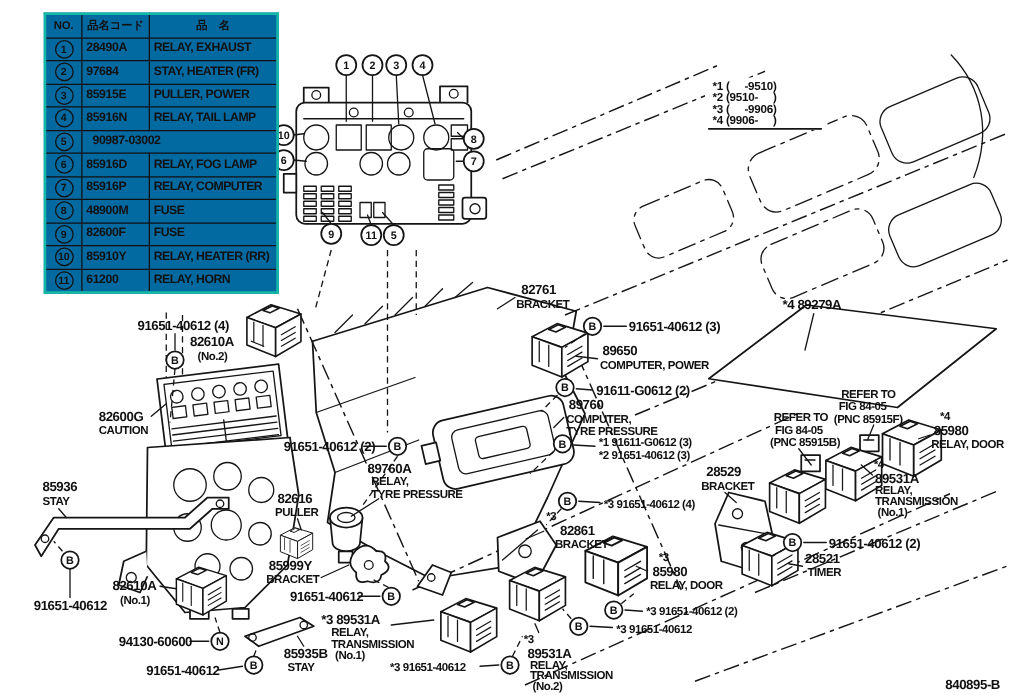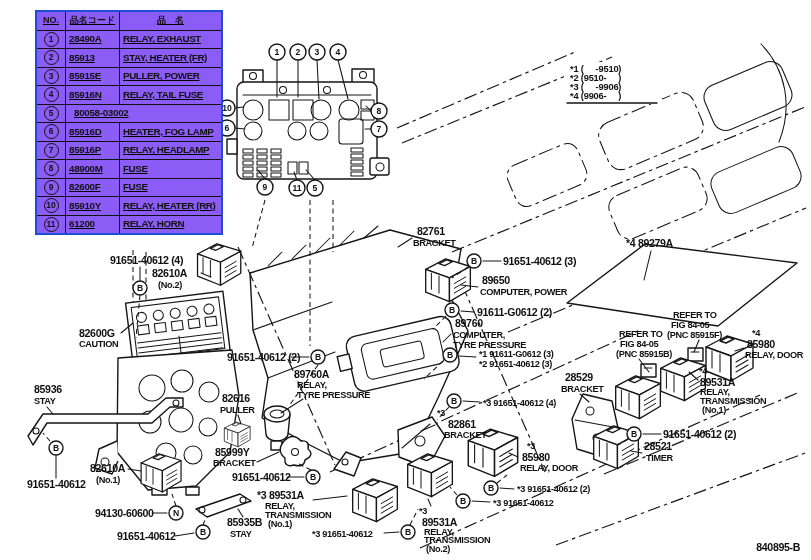--- a/index.html
+++ b/index.html
@@ -1,21 +1,21 @@
 <!DOCTYPE html>
 <html><head>
 <meta charset="utf-8">
 <style>
   html,body{margin:0;padding:0;background:#fff;}
   .frame{position:relative;width:811px;height:560px;background:#fff;overflow:hidden;
          font-family:"Liberation Sans",sans-serif;}
   svg{position:absolute;left:0;top:0;}
   
   table.parts{position:absolute;left:35px;top:10px;border-collapse:collapse;z-index:5;
-              background:#8b5cf6;border:2px solid #1d4ed8;text-decoration:underline;}
+              background:#0369a1;border:2px solid #14b8a6;}
   table.parts td,table.parts th{border:1.5px solid #111;color:#111;font-weight:bold;
               font-size:9.8px;padding:0 3px;height:17.5px;white-space:nowrap;line-height:1;}
   table.parts th{font-size:9px;text-align:center;letter-spacing:0;}
   td.noc{width:22px;text-align:center;}
   td.code{width:47px;letter-spacing:-0.3px;margin-top:44px;}
   td.name{width:95px;letter-spacing:-0.4px;}
   .cnum{display:inline-block;width:13px;height:13px;border:1.4px solid #111;border-radius:50%;
         text-align:center;line-height:13px;font-size:8.4px;font-weight:bold;}
   
   .sl{stroke:#151515;stroke-width:1.4;fill:none;stroke-linejoin:round;stroke-linecap:round;}
@@ -40,46 +40,46 @@
     <th>品名コード</th>
     <th>品　名</th>
   </tr>
   <tr>
           <td class="noc"><span class="cnum">1</span></td>
           <td class="code">28490A</td>
           <td class="name">RELAY, EXHAUST</td>
         </tr>
   <tr>
           <td class="noc"><span class="cnum">2</span></td>
-          <td class="code">85913</td>
+          <td class="code">97684</td>
           <td class="name">STAY, HEATER (FR)</td>
         </tr>
   <tr>
           <td class="noc"><span class="cnum">3</span></td>
           <td class="code">85915E</td>
           <td class="name">PULLER, POWER</td>
         </tr>
   <tr>
           <td class="noc"><span class="cnum">4</span></td>
           <td class="code">85916N</td>
-          <td class="name">RELAY, TAIL FUSE</td>
+          <td class="name">RELAY, TAIL LAMP</td>
         </tr>
   <tr>
           <td class="noc"><span class="cnum">5</span></td>
-          <td class="code" colspan="2" style="padding-left:8px">80058-03002</td>
+          <td class="code" colspan="2" style="padding-left:8px">90987-03002</td>
         </tr>
   <tr>
           <td class="noc"><span class="cnum">6</span></td>
           <td class="code">85916D</td>
-          <td class="name">HEATER, FOG LAMP</td>
+          <td class="name">RELAY, FOG LAMP</td>
         </tr>
   <tr>
           <td class="noc"><span class="cnum">7</span></td>
           <td class="code">85916P</td>
-          <td class="name">RELAY, HEADLAMP</td>
+          <td class="name">RELAY, COMPUTER</td>
         </tr>
   <tr>
           <td class="noc"><span class="cnum">8</span></td>
           <td class="code">48900M</td>
           <td class="name">FUSE</td>
         </tr>
   <tr>
           <td class="noc"><span class="cnum">9</span></td>
           <td class="code">82600F</td>
           <td class="name">FUSE</td>

